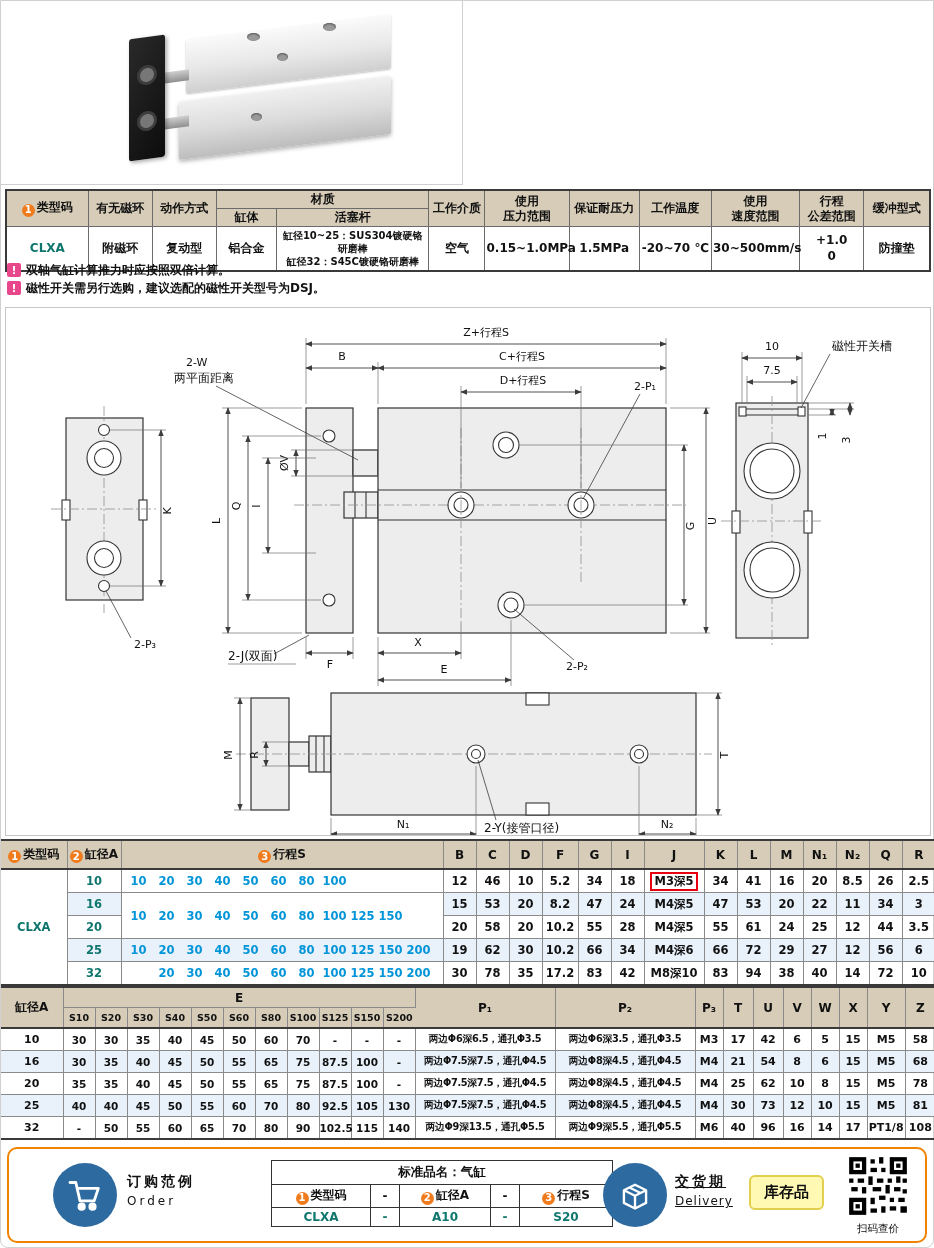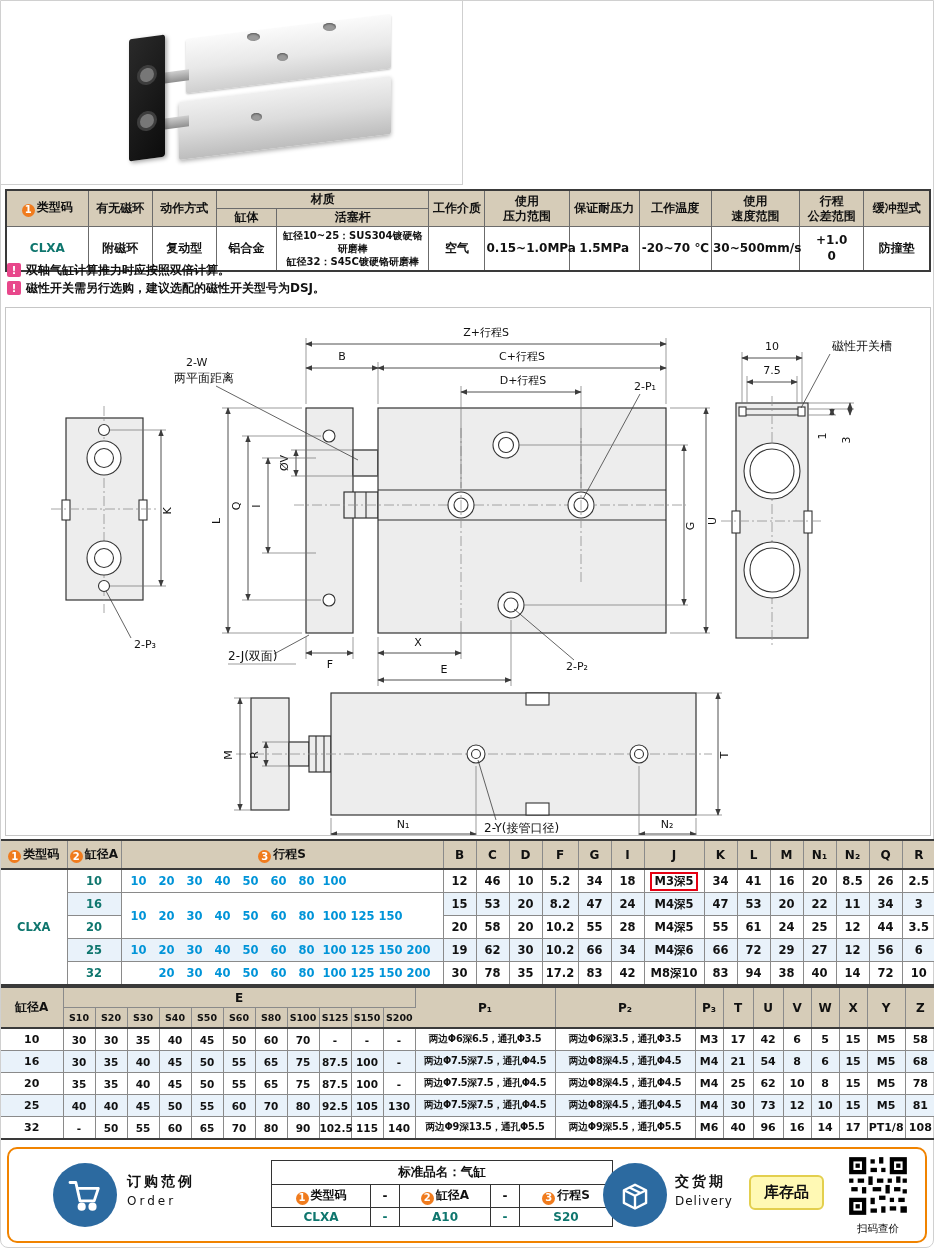--- a/index.html
+++ b/index.html
@@ -716,21 +716,21 @@
     <div class="ficon" style="left:594px;top:14px;">
       <svg width="38" height="38" viewBox="0 0 48 48">
           <g stroke="#fff" stroke-width="3" fill="none" stroke-linejoin="round">
             <path d="M10 18 L24 11 L38 18 L38 34 L24 41 L10 34 Z"></path>
             <path d="M10 18 L24 25 L38 18"></path>
             <path d="M24 25 L24 41"></path>
             <path d="M17 14.5 L31 21.5"></path>
           </g>
         </svg>
     </div>
-    <div class="abs" style="left:666px;top:24px;">
+    <div class="abs" style="left:666px;top:24px;text-decoration:underline;">
       <div class="ftxt-cn">交货期</div>
       <div class="ftxt-en" style="letter-spacing:1px;">Delivery</div>
     </div>
     <div id="stock-badge">库存品</div>
     <div id="qr">
       <svg width="62" height="62" viewBox="0 0 58 58">
         <rect width="58" height="58" fill="#fff"></rect>
         <g fill="#000">
           <rect x="2" y="2" width="16" height="16"></rect>
             <rect x="40" y="2" width="16" height="16"></rect>

